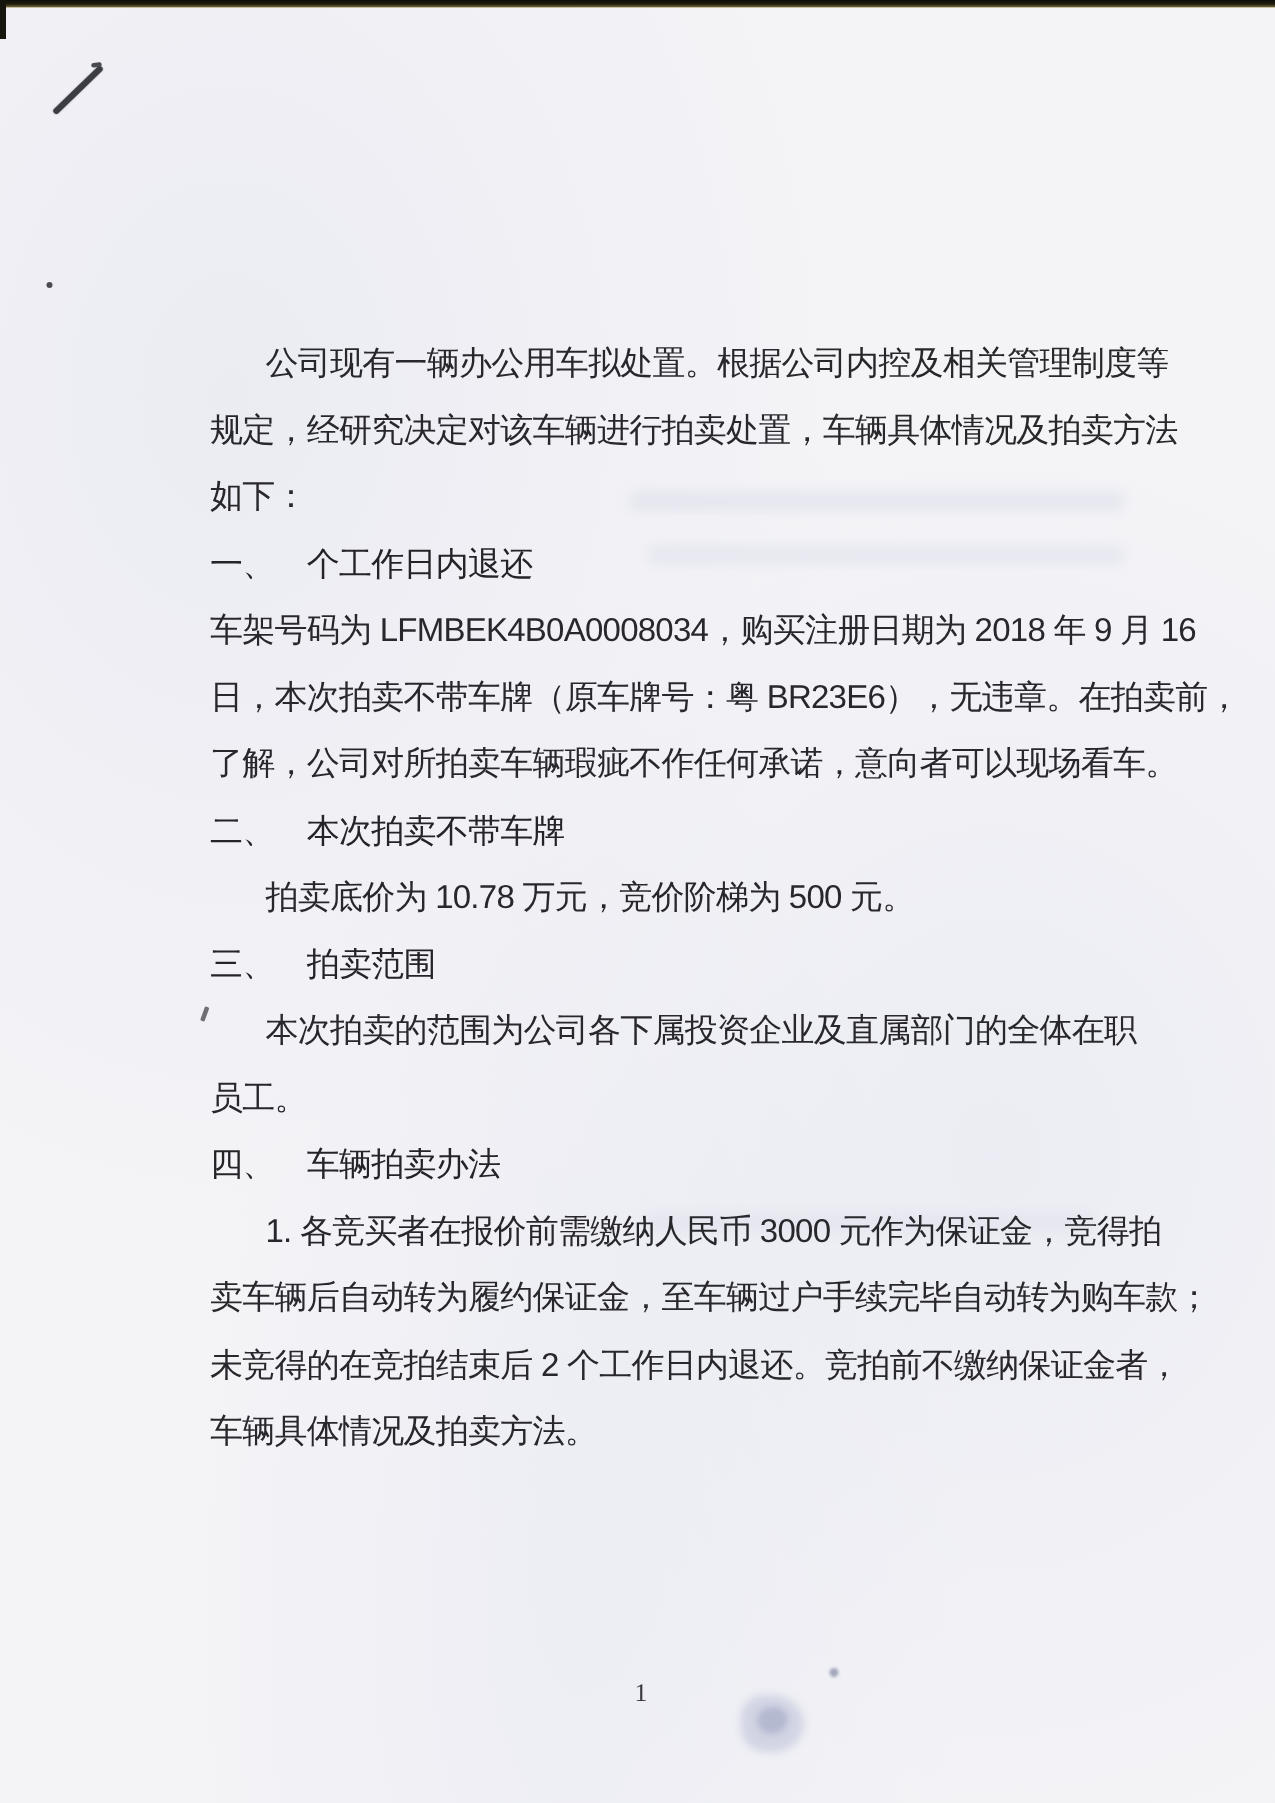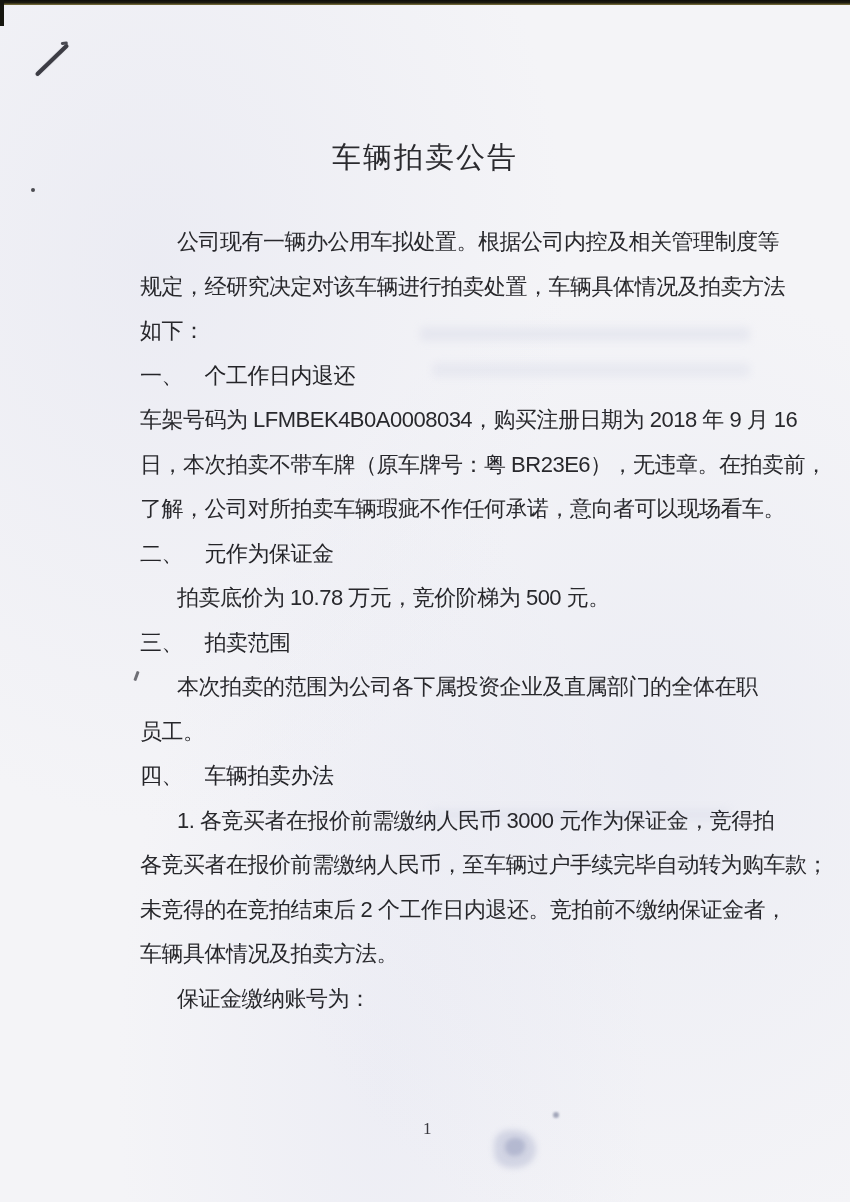--- a/index.html
+++ b/index.html
@@ -99,38 +99,36 @@
   <div class="pen-stroke"></div>
   <div class="ink-dot"></div>
   <div class="tick-mark"></div>
   <div class="ghost-bleed ghost-1"></div>
   <div class="ghost-bleed ghost-2"></div>
   <div class="ghost-bleed ghost-3"></div>
   <div class="smudge"></div>
   <div class="smudge-core"></div>
   <div class="speck"></div>
 
-  <div class="doc-title">车辆拍卖公告</div>
 
   <div class="content">
     <div class="line indent">公司现有一辆办公用车拟处置。根据公司内控及相关管理制度等</div>
     <div class="line">规定，经研究决定对该车辆进行拍卖处置，车辆具体情况及拍卖方法</div>
     <div class="line">如下：</div>
     <div class="line heading">一、　个工作日内退还</div>
     <div class="line">车架号码为 LFMBEK4B0A0008034，购买注册日期为 2018 年 9 月 16</div>
     <div class="line">日，本次拍卖不带车牌（原车牌号：粤 BR23E6），无违章。在拍卖前，</div>
     <div class="line">了解，公司对所拍卖车辆瑕疵不作任何承诺，意向者可以现场看车。</div>
-    <div class="line heading">二、　元作为保证金</div>
+    <div class="line heading">二、　本次拍卖不带车牌</div>
     <div class="line indent">拍卖底价为 10.78 万元，竞价阶梯为 500 元。</div>
     <div class="line heading">三、　拍卖范围</div>
     <div class="line indent">本次拍卖的范围为公司各下属投资企业及直属部门的全体在职</div>
     <div class="line">员工。</div>
     <div class="line heading">四、　车辆拍卖办法</div>
     <div class="line indent">1. 各竞买者在报价前需缴纳人民币 3000 元作为保证金，竞得拍</div>
-    <div class="line">各竞买者在报价前需缴纳人民币，至车辆过户手续完毕自动转为购车款；</div>
+    <div class="line">卖车辆后自动转为履约保证金，至车辆过户手续完毕自动转为购车款；</div>
     <div class="line">未竞得的在竞拍结束后 2 个工作日内退还。竞拍前不缴纳保证金者，</div>
     <div class="line">车辆具体情况及拍卖方法。</div>
-    <div class="line indent">保证金缴纳账号为：</div>
   </div>
 
   <div class="page-number">1</div>
 
 </div>
 
 </body></html>

